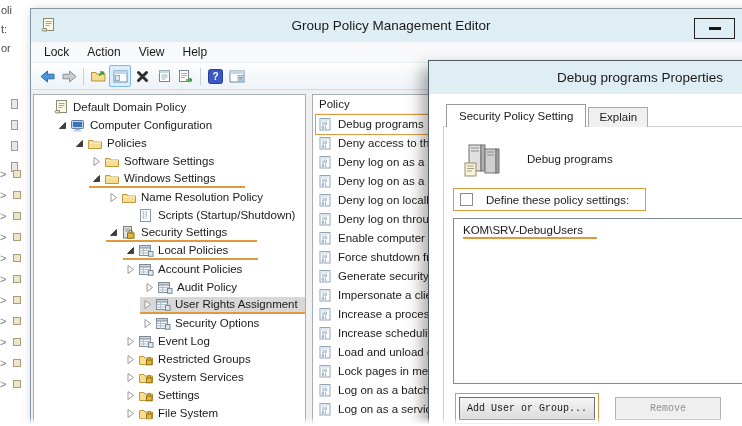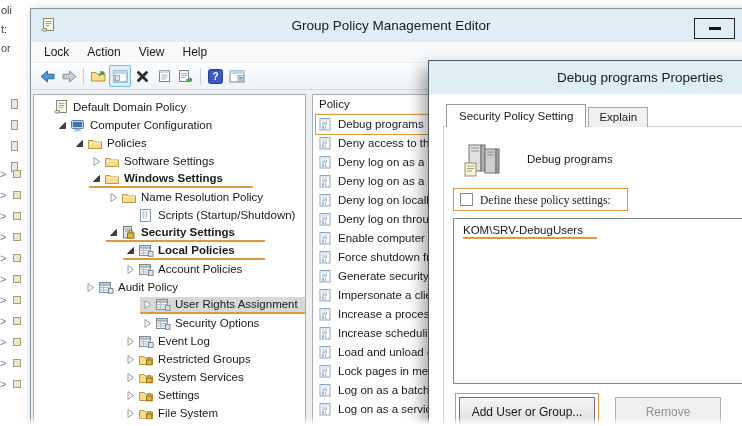--- a/index.html
+++ b/index.html
@@ -39,21 +39,21 @@
 
   .content{ position:relative; height:419px; }
 
   
   .tree-pane{ position:absolute; left:2px; top:4px; width:273px; height:420px;
     background:#fff; border:1px solid #a5aeb5; overflow:hidden; font-size:11.5px; padding-top:3px; }
   .tree-row{ height:18px; display:flex; align-items:center; white-space:nowrap; }
   .tree-inner{ display:inline-flex; align-items:center; height:17px; padding:0 4px 0 2px; }
   .tree-inner.sel{ background:var(--sel); }
   .tree-inner.ul{ border-bottom:2px solid var(--orange); }
-  .tree-inner.ul:not(.sel){ padding-right:30px;font-weight:bold; }
+  .tree-inner.ul:not(.sel){ padding-right:30px; }
   .tree-inner.sel.ul{ padding-right:8px; }
   .exp{ width:13px; display:inline-flex; flex:none; }
   .ticon{ width:17px; display:inline-flex; flex:none; margin-right:3px; }
 
   
   .policy-pane{ position:absolute; left:281px; top:4px; width:440px; height:420px;
     background:#fff; border:1px solid #a5aeb5; font-size:11.5px; overflow:hidden; }
   .policy-header{ height:19px; padding:3px 0 0 6px; border-bottom:1px solid #f0f0f0; }
   .policy-row{ height:19px; display:flex; align-items:center; padding-left:5px;
     position:relative; white-space:nowrap; }
@@ -71,31 +71,31 @@
   .tab{ font-size:11.5px; height:20px; padding:3px 10px 0; border:1px solid #a9a9a9;
     border-bottom:none; background:#f0f0f0; margin-right:2px; }
   .tab.active{ height:23px; padding:5px 12px 0; background:#fff; border-color:#9a9a9a; }
   .tab-page{ border:1px solid #cfcfcf; background:#fff; height:338px; padding:12px 12px 0 9px; }
 
   .policy-head{ display:flex; align-items:center; gap:22px; padding-left:8px; height:40px; }
   .srv{ display:inline-flex; }
   .policy-name{ font-size:11.5px; }
 
   .annotated-box{ border:1.5px solid var(--orange); }
-  .define-wrap{ margin-top:9px; display:inline-flex; align-items:center; gap:7px;
-    padding:4px 16px 4px 6px; font-size:11.5px;font-family:Liberation Serif, serif; }
+  .define-wrap{ margin-top:9px; display:inline-flex; align-items:center; gap:13px;
+    padding:4px 16px 4px 6px; font-size:11.5px; }
   .checkbox{ width:13px; height:13px; background:#fff; border:1px solid #8b8b8b; flex:none; }
 
   .members{ margin-top:7px; border:1px solid #7f8a93; height:166px; padding:5px 9px;
     font-size:11.5px; overflow:hidden; }
   .member{ display:inline-block; border-bottom:2px solid var(--orange); padding:0 14px 1px 0; }
 
   .btn-row{ margin-top:9px; display:flex; align-items:center; }
   .btn-wrap{ display:inline-block; padding:3px; margin-left:2px; }
-  .btn{ height:30px; width:136px; font-size:12px; font-family:Liberation Sans, sans-serif; color:#1a1a1a;
+  .btn{ height:23px; width:136px; font-size:10px; font-family:Liberation Mono, monospace; color:#1a1a1a;
     background:linear-gradient(#f5f5f5,#dcdcdc); border:1px solid #6f6f6f; }
   .btn.btn-disabled{ background:#efefef; color:#929292; border:1px solid #b0b0b0; margin-left:16px; width:106px; }
 
   .bottom-fade{ position:absolute; left:0; right:0; bottom:0; height:9px; z-index:50;
     background:linear-gradient(rgba(255,255,255,0),#fff 85%); }
 </style>
 </head>
 <body>
 
 <div class="stage">
@@ -386,21 +386,21 @@
                 <svg width="16" height="13" viewBox="0 0 16 13">
                   <rect x="1.5" y="1.5" width="11" height="10" fill="#f4f6f8" stroke="#7d8b96"></rect>
                   <rect x="1.5" y="1.5" width="11" height="2.5" fill="#c3d3e0" stroke="#7d8b96"></rect>
                   <path d="M1.5 6.5h11M1.5 9h11M5.5 4v7.5" stroke="#aebecb"></path>
                   <rect x="10.5" y="7.5" width="4.5" height="4.8" fill="#dfe7ee" stroke="#7d8b96"></rect>
                 </svg>
               </span>
               <span>Account Policies</span>
             </span>
           </div>
-          <div class="tree-row" style="padding-left: 49px;">
+          <div class="tree-row" style="padding-left: 108px;">
             <span class="tree-inner">
               <span class="exp">
                 <svg width="11" height="11" viewBox="0 0 11 11">
                   <path d="M3 1.5L8.5 5.5 3 9.5z" fill="#fff" stroke="#9a9a9a"></path>
                 </svg>
               </span>
               <span class="ticon">
                 <svg width="16" height="13" viewBox="0 0 16 13">
                   <rect x="1.5" y="1.5" width="11" height="10" fill="#f4f6f8" stroke="#7d8b96"></rect>
                   <rect x="1.5" y="1.5" width="11" height="2.5" fill="#c3d3e0" stroke="#7d8b96"></rect>

